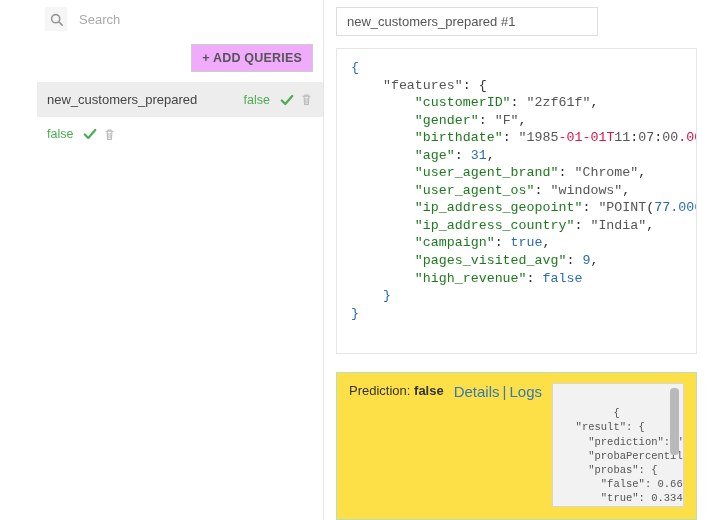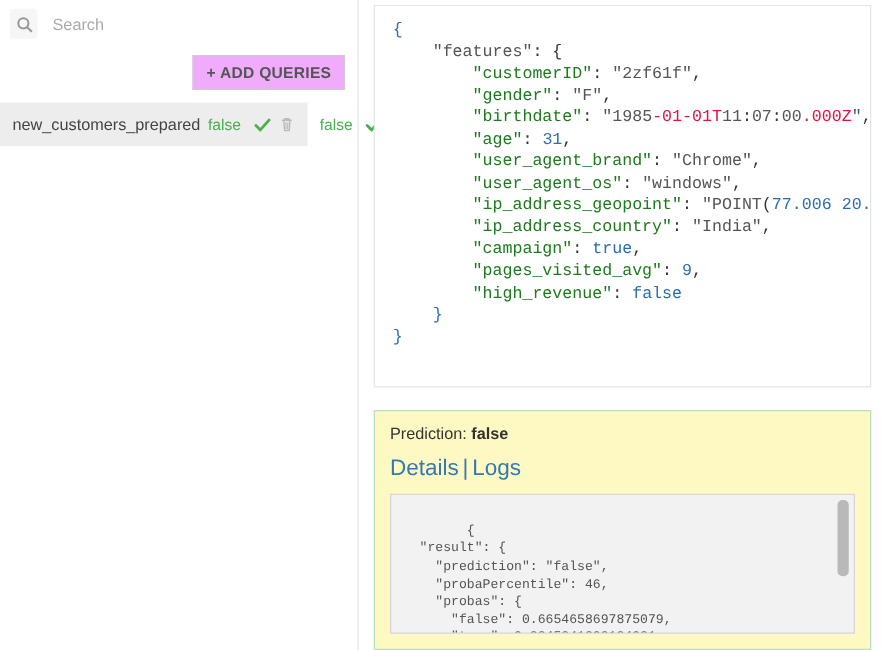--- a/index.html
+++ b/index.html
@@ -1,46 +1,46 @@
 <!DOCTYPE html>
 <html><head>
 <meta charset="utf-8">
 <style>
 * { box-sizing: border-box; margin: 0; padding: 0; }
 html, body { width: 709px; height: 520px; font-family: -apple-system, BlinkMacSystemFont, "Segoe UI", Arial, sans-serif; font-size: 13px; color: #333; background: #fff; overflow: hidden; }
 .app { display: flex; width: 100%; height: 100%; }
-.sidebar { width: 287px; flex-shrink: 0; border-right: 1px solid #e5e5e5; display: flex; flex-direction: column; }
+.sidebar { width: 287px; flex-shrink: 0; border-right: 1px solid #e5e5e5; display: flex; flex-direction: column; margin-left: 37px; }
 .search-row { display: flex; align-items: center; padding: 7px 8px; gap: 6px; }
 .search-icon-box { width: 22px; height: 24px; display: flex; align-items: center; justify-content: center; color: #999; background: #f6f6f6; border-radius: 2px; }
 .search-input { flex: 1; border: none; outline: none; height: 24px; padding: 0 6px; font-size: 13px; color: #555; background: transparent; }
 .search-input::placeholder { color: #aaa; }
 .add-row { display: flex; justify-content: flex-end; padding: 6px 10px 10px; }
 .add-btn { border: 1px solid #ccc; background: #f0abfc; color: #555; font-size: 12.5px; font-weight: 600; letter-spacing: .2px; padding: 6px 10px; cursor: pointer; }
-.queries { display: flex; }
+.queries { display: flex; flex-direction: column; }
 .query-item { display: flex; align-items: center; padding: 10px 10px; gap: 6px; cursor: pointer; }
 .query-item.selected { background: #ededed; }
 .query-name { flex: 1; color: #444; font-size: 13px; overflow: hidden; text-overflow: ellipsis; white-space: nowrap; }
 .query-result { color: #4CAF50; font-size: 12.5px; font-weight: 500; margin-right: 4px; }
 .check-icon { color: #4CAF50; display: inline-flex; }
 .trash-icon { color: #bbb; display: inline-flex; cursor: pointer; }
 .main { flex: 1; display: flex; flex-direction: column; padding: 0 0 0 8px; overflow: hidden; }
 .title-row { padding: 7px 0 8px 0; }
 .title-input { width: 262px; border: 1px solid #ddd; padding: 6px 10px; font-size: 13px; color: #555; outline: none; margin-left: 4px; }
 .code-box { margin: 4px 12px 0 4px; border: 1px solid #e5e5e5; height: 306px; overflow: auto; background: #fff; }
 .code-pre { font-family: Consolas, Menlo, "Courier New", monospace; font-size: 13.3px; line-height: 1.32; padding: 10px 14px; white-space: pre; }
 .tok-key { color: #1f7a1f; }
 .tok-str { color: #555; }
 .tok-num { color: #2a6db0; }
 .tok-kw  { color: #2a6db0; }
 .tok-inv { color: #d14; }
 .tok-br  { color: #2a6db0; }
-.prediction-area { margin: 18px 12px 0 4px; border: 1px solid #b7e0bb; background: #fef9c3; padding: 10px 12px 12px; display: flex; flex-direction: column; gap: 10px; flex: 1; overflow: hidden; }
+.prediction-area { margin: 18px 12px 0 4px; border: 1px solid #b7e0bb; background: #fde047; padding: 10px 12px 12px; display: flex; flex-direction: row; gap: 10px; flex: 1; overflow: hidden; }
 .pred-line { font-size: 13px; color: #333; }
 .pred-line b { font-weight: 700; }
-.pred-links { font-size: 18px; }
+.pred-links { font-size: 15px; }
 .pred-links a { color: #3478b5; text-decoration: none; cursor: pointer; }
 .pred-sep { color: #3478b5; margin: 0 3px; }
 .result-box { position: relative; border: 1px solid #d6d6d6; background: #f2f2f2; padding: 8px 10px 10px; font-family: Consolas, Menlo, "Courier New", monospace; font-size: 10.5px; line-height: 1.35; color: #555; white-space: pre; overflow: hidden; flex: 1; }
 .result-scrollbar { position: absolute; top: 4px; right: 4px; width: 9px; height: 55%; background: #b9b9b9; border-radius: 4px; }
 svg { display: block; }
 </style>
 </head>
 <body>
 
 <div class="app">
@@ -87,20 +87,23 @@
               <path d="M3 4 h10 M6 4 V2.5 h4 V4 M5 4 l.7 10 h4.6 l.7-10" fill="none" stroke="#bbb" stroke-width="1.4" stroke-linejoin="round"></path>
               <line x1="7" y1="6" x2="7.3" y2="12.5" stroke="#bbb" stroke-width="1.1"></line>
               <line x1="9" y1="6" x2="8.7" y2="12.5" stroke="#bbb" stroke-width="1.1"></line>
             </svg>
           </span>
         </div>
       </div>
   </div>
 
   <div class="main">
+    <div class="title-row">
+      <input class="title-input" value="new_customers_prepared #1" style="">
+    </div>
 
     <div class="code-box">
       <pre class="code-pre" id="code-pre"><span class="tok-br">{</span>
     <span class="tok-str">"features"</span>: {
         <span class="tok-key">"customerID"</span>: <span class="tok-str">"2zf61f"</span>,
         <span class="tok-key">"gender"</span>: <span class="tok-str">"F"</span>,
         <span class="tok-key">"birthdate"</span>: <span class="tok-str">"1985</span><span class="tok-inv">-01-01T</span><span class="tok-str">11</span>:<span class="tok-str">07</span>:<span class="tok-str">00</span><span class="tok-inv">.000Z</span><span class="tok-str">"</span>,
         <span class="tok-key">"age"</span>: <span class="tok-num">31</span>,
         <span class="tok-key">"user_agent_brand"</span>: <span class="tok-str">"Chrome"</span>,
         <span class="tok-key">"user_agent_os"</span>: <span class="tok-str">"windows"</span>,

